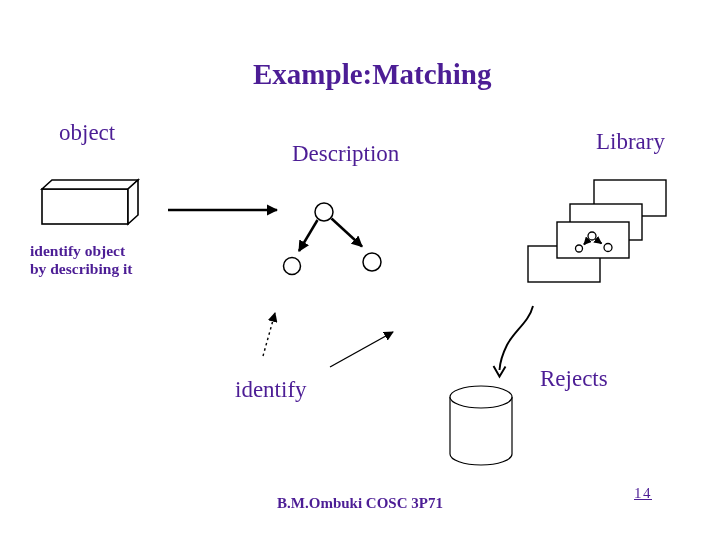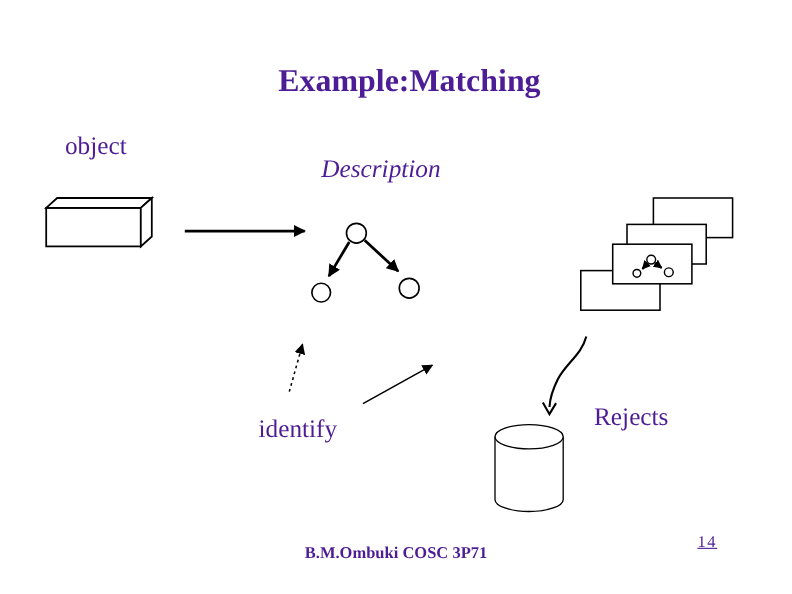--- a/index.html
+++ b/index.html
@@ -12,21 +12,21 @@
     color: #4c1d95;
     overflow: hidden;
   }
   .abs { position: absolute; white-space: nowrap; line-height: 1.1; }
   .title {
     left: 253px; top: 59px;
     font-size: 29px; font-weight: bold;
   }
   .lbl { font-size: 23px; }
   .lbl-object      { left: 59px;  top: 120px; }
-  .lbl-description { left: 292px; top: 141px; font-style: italic; }
+  .lbl-description { left: 292px; top: 141px; }
   .lbl-library     { left: 596px; top: 129px; }
   .lbl-identify    { left: 235px; top: 377px; }
   .lbl-rejects     { left: 540px; top: 366px; }
   .annotation {
     left: 30px; top: 242px;
     font-size: 15.5px; font-weight: bold; line-height: 17.5px;
   }
   .footer-center {
     left: 0; top: 495px; width: 720px;
     text-align: center; font-size: 15px; font-weight: bold;
@@ -99,20 +99,25 @@
     <g>
       <path class="whitefill" stroke-width="1.2" d="M450,397 L450,454 A31,11 0 0 0 512,454 L512,397"></path>
       <ellipse class="whitefill" cx="481" cy="397" rx="31" ry="11" stroke-width="1.2"></ellipse>
     </g>
   </svg>
 
   <div class="abs title">Example:Matching</div>
 
   <div class="abs lbl lbl-object">object</div>
   <div class="abs lbl lbl-description">Description</div>
+  <div class="abs lbl lbl-library">Library</div>
   <div class="abs lbl lbl-rejects">Rejects</div>
   <div class="abs lbl lbl-identify">identify</div>
 
+  <div class="abs annotation">
+    <div>identify object</div>
+    <div>by describing it</div>
+  </div>
 
   <div class="abs footer-center">B.M.Ombuki  COSC 3P71</div>
   <div class="abs page-number">14</div>
 
 </div>
 
 </body></html>

